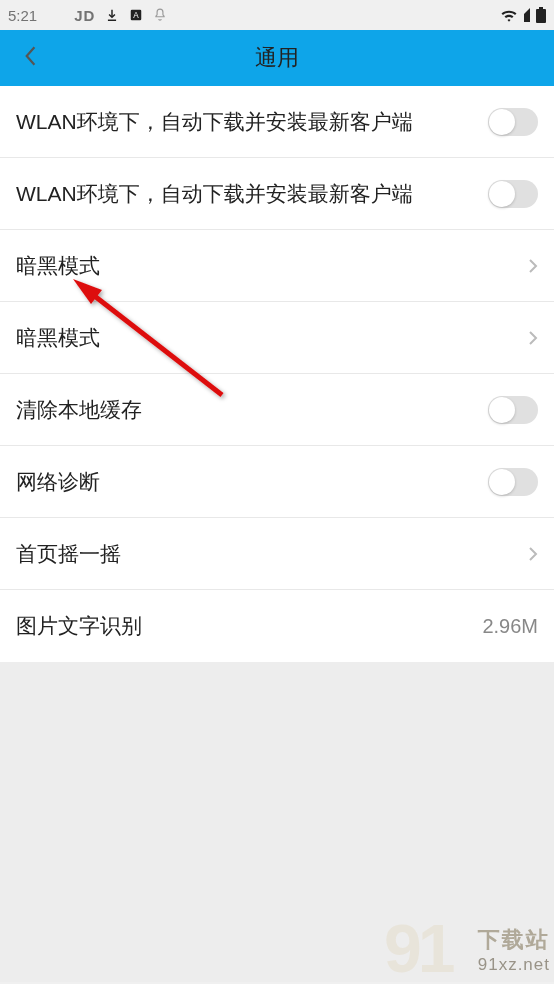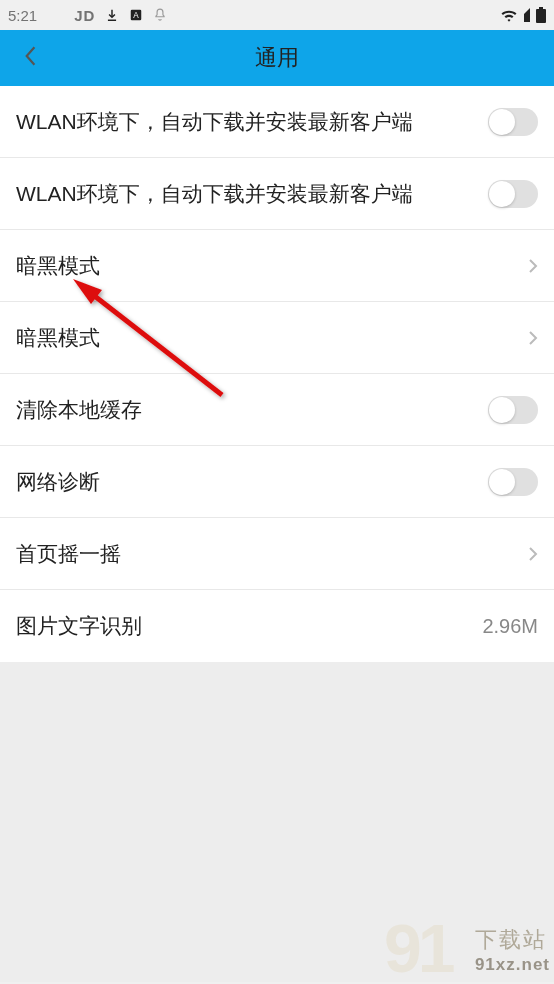--- a/index.html
+++ b/index.html
@@ -147,27 +147,27 @@
       letter-spacing: -4px;
     }
     .watermark .textblock {
       position: absolute;
       right: 4px;
       top: 6px;
       text-align: left;
     }
     .watermark .line1 {
       font-size: 22px;
-      font-weight: 400;
+      font-weight: 700;
       color: #a39b87;
       letter-spacing: 2px;
     }
     .watermark .line2 {
       font-size: 17px;
-      font-weight: 700;
+      font-weight: 400;
       color: #878072;
       letter-spacing: 1px;
     }
   </style>
 </head>
 <body>
 
 <div class="status-bar">
   <div class="status-left">
     <span class="time">5:21</span>

